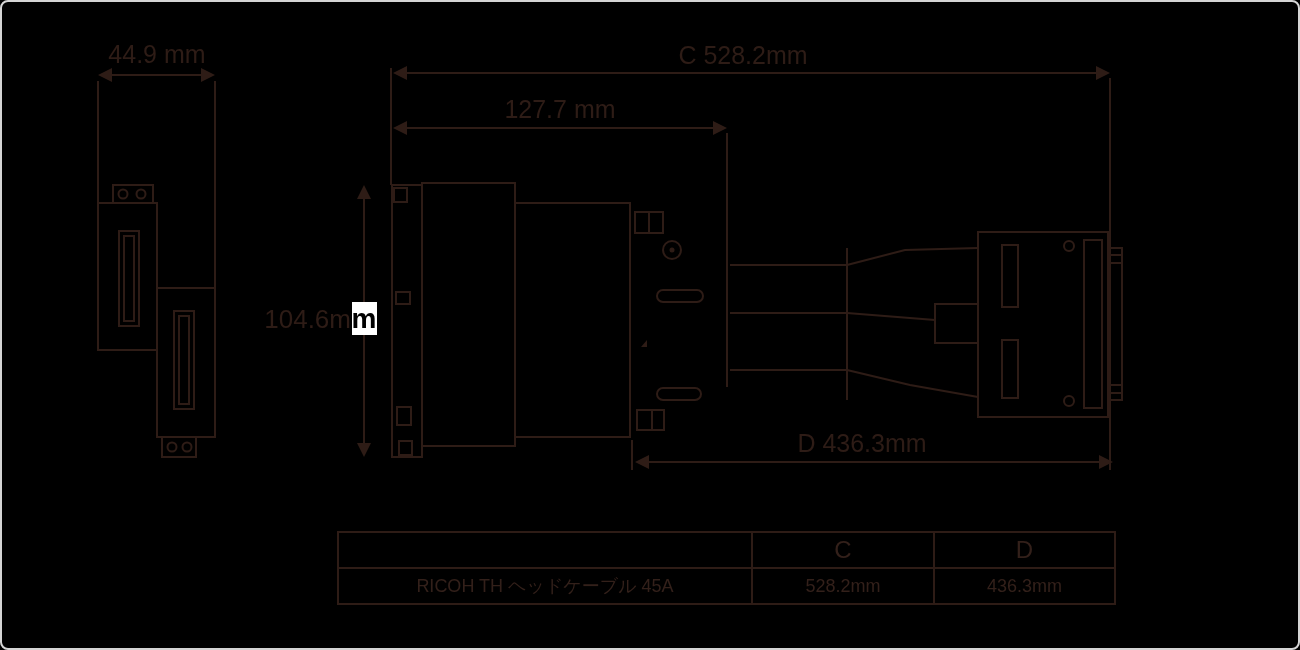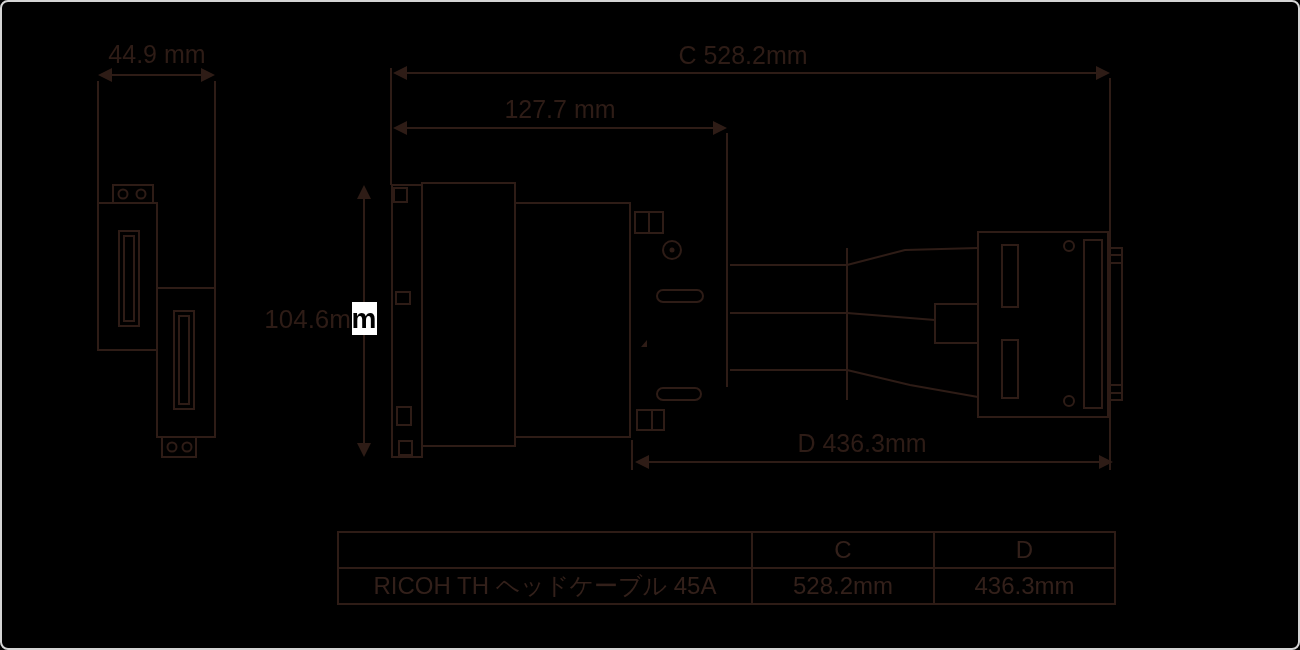--- a/index.html
+++ b/index.html
@@ -13,21 +13,21 @@
   svg polygon.ah{fill:#2e1c16;stroke:none;}
   svg text.dim{fill:#2e1c16;font-family:"Liberation Sans",sans-serif;font-size:25px;}
   svg text.dimv{fill:#2e1c16;font-family:"Liberation Sans",sans-serif;font-size:26px;}
   svg rect.hl{fill:#ffffff;stroke:none;}
   svg text.hl{fill:#000000;font-family:"Liberation Sans",sans-serif;
               font-size:28px;font-weight:bold;}
   svg circle.dot{fill:#2e1c16;stroke:none;}
   .spec-table{position:absolute;left:337px;top:531px;border-collapse:collapse;
               table-layout:fixed;}
   .spec-table td{border:2px solid #2e1c16;height:34px;text-align:center;
-                 vertical-align:middle;color:#33201a;font-size:24px;padding:0;
+                 vertical-align:middle;color:#33201a;font-size:18px;padding:0;
                  font-family:"Liberation Sans",sans-serif;}
   .spec-table tr.hdr td{font-size:24px;}
 </style>
 </head>
 <body>
 
 <svg width="1300" height="650" viewBox="0 0 1300 650">
 
   <g>
     <text class="dim" x="157" y="63" text-anchor="middle">44.9 mm</text>

